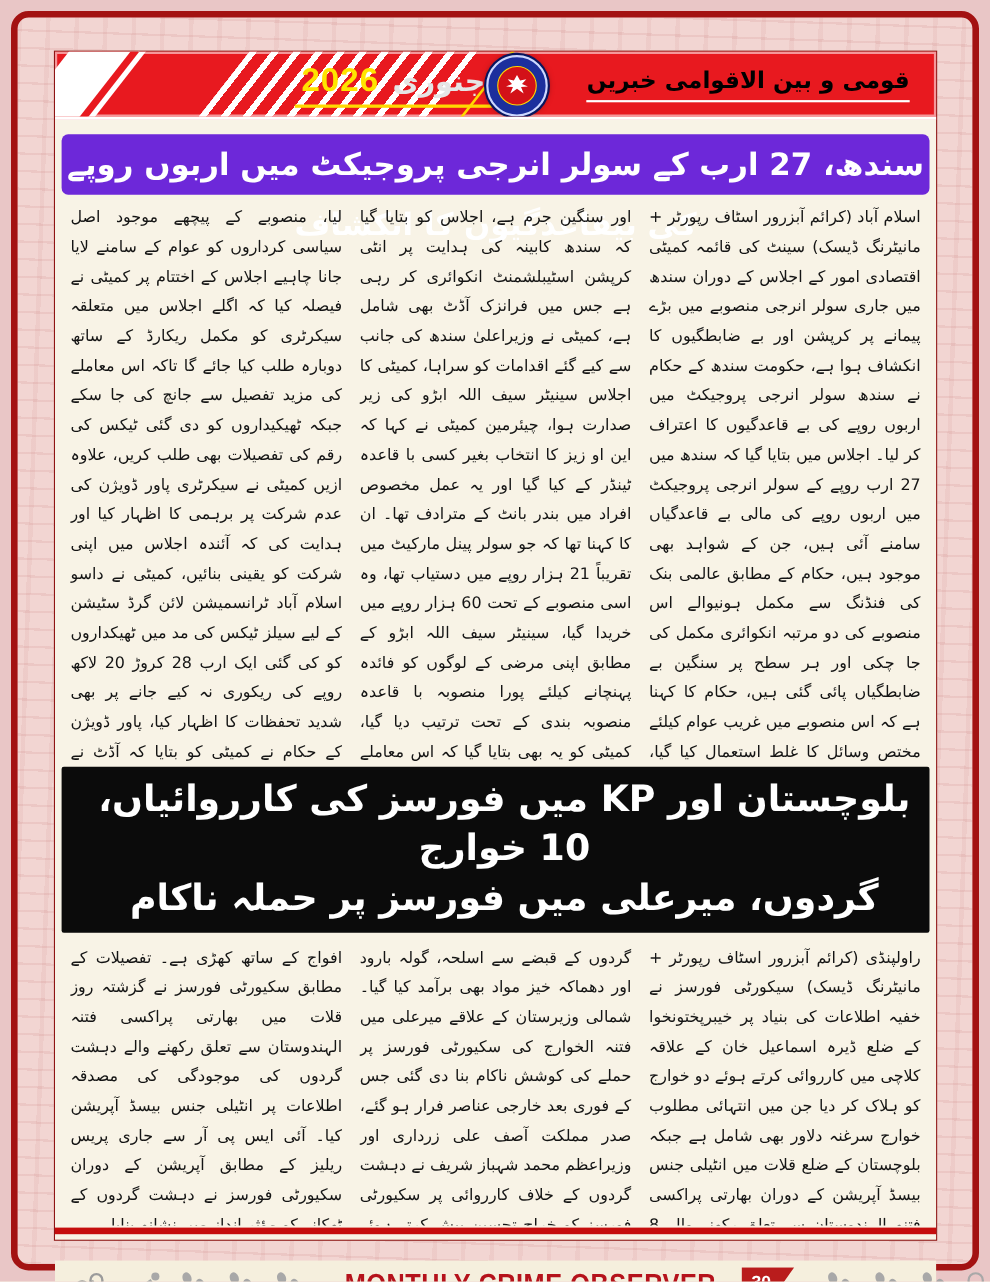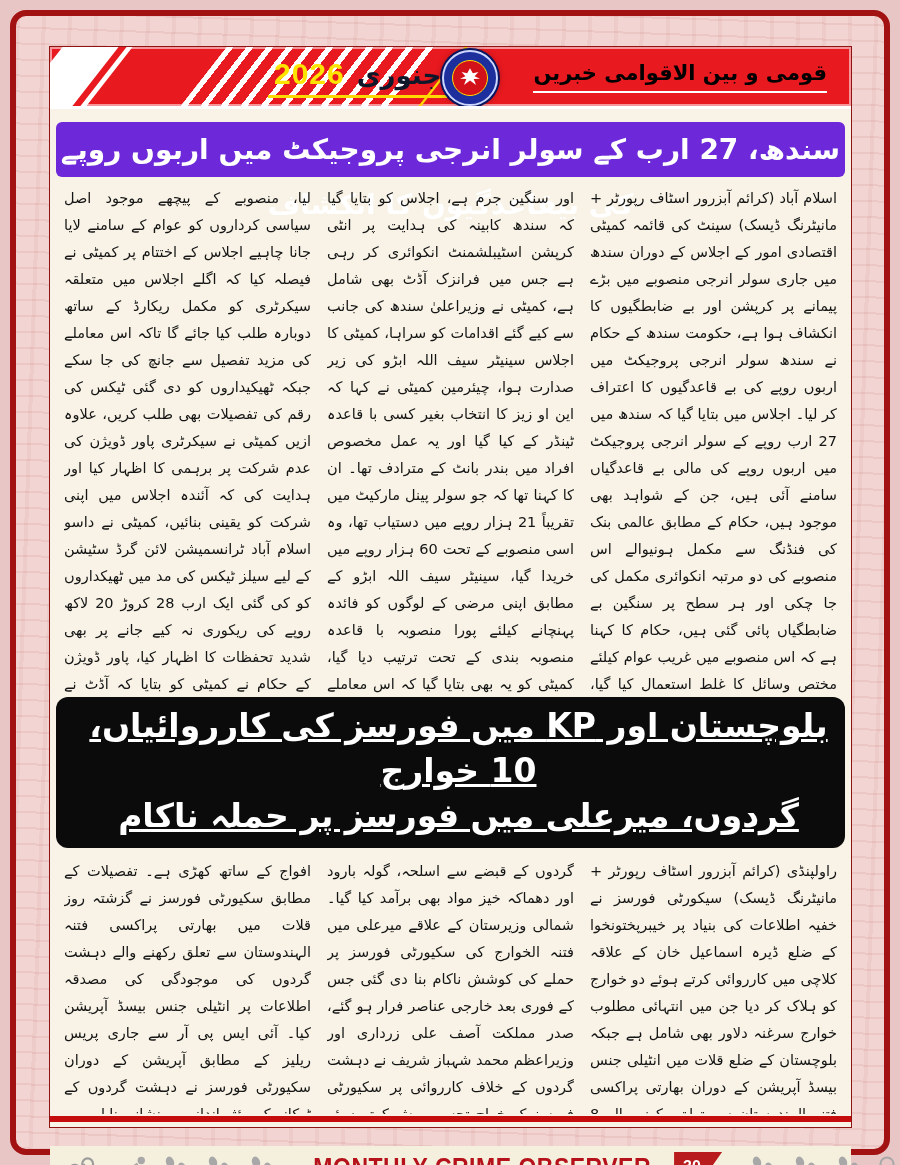--- a/index.html
+++ b/index.html
@@ -48,21 +48,21 @@
     position: absolute; left: 388px; top: -8px; width: 3px; height: 84px;
     transform: skewX(-38deg); background: #ffd900;
   }
   .date-wrap {
     position: absolute; left: 218px; top: 10px;
     display: inline-flex; align-items: baseline; gap: 12px;
     border-bottom: 3px solid #ffd900; padding: 0 6px 4px 6px;
     direction: ltr;
   }
   .year { color: #ffe400; font: bold 30px "Liberation Sans", sans-serif; letter-spacing: 1px; }
-  .month { color: #0f172a; font: bold 26px "DejaVu Sans", sans-serif; }
+  .month { color: #e5e5e5; font: bold 26px "DejaVu Sans", sans-serif; }
   .logo {
     position: absolute; left: 392px; top: 3px; width: 56px; height: 56px;
     border-radius: 50%;
     background: #1c2f9d;
     border: 2px solid #cdd7ff;
     box-shadow: 0 0 0 2px #08155e, 0 0 6px rgba(0,0,0,.5);
     display: flex; align-items: center; justify-content: center;
   }
   .logo-core {
     width: 36px; height: 36px; border-radius: 50%;
@@ -78,22 +78,22 @@
   }
   
   .headline1 {
     margin: 13px 6px 0 6px; height: 55px; flex: 0 0 auto;
     background: #6d28d9; border-radius: 6px;
     color: #ffffff; font-weight: bold; font-size: 28px; line-height: 55px;
     text-align: center; direction: rtl;
   }
   .headline2 {
     margin: 2px 6px; flex: 0 0 auto; padding: 6px 4px 10px 20px;
-    background: #0b0b0b; border-radius: 12px;
-    color: #ffffff; text-align: center; direction: rtl; text-decoration: underline;
+    background: #0b0b0b; border-radius: 2px;
+    color: #ffffff; text-align: center; direction: rtl;
   }
   .headline2 .hl-line { font-weight: bold; font-size: 33px; line-height: 45px; }
   
   .cols {
     display: flex; direction: rtl; gap: 16px;
     padding: 8px 14px 2px 14px; flex: 0 0 auto;
   }
   .col {
     flex: 1 1 0; overflow: hidden;
     direction: rtl; text-align: justify;

